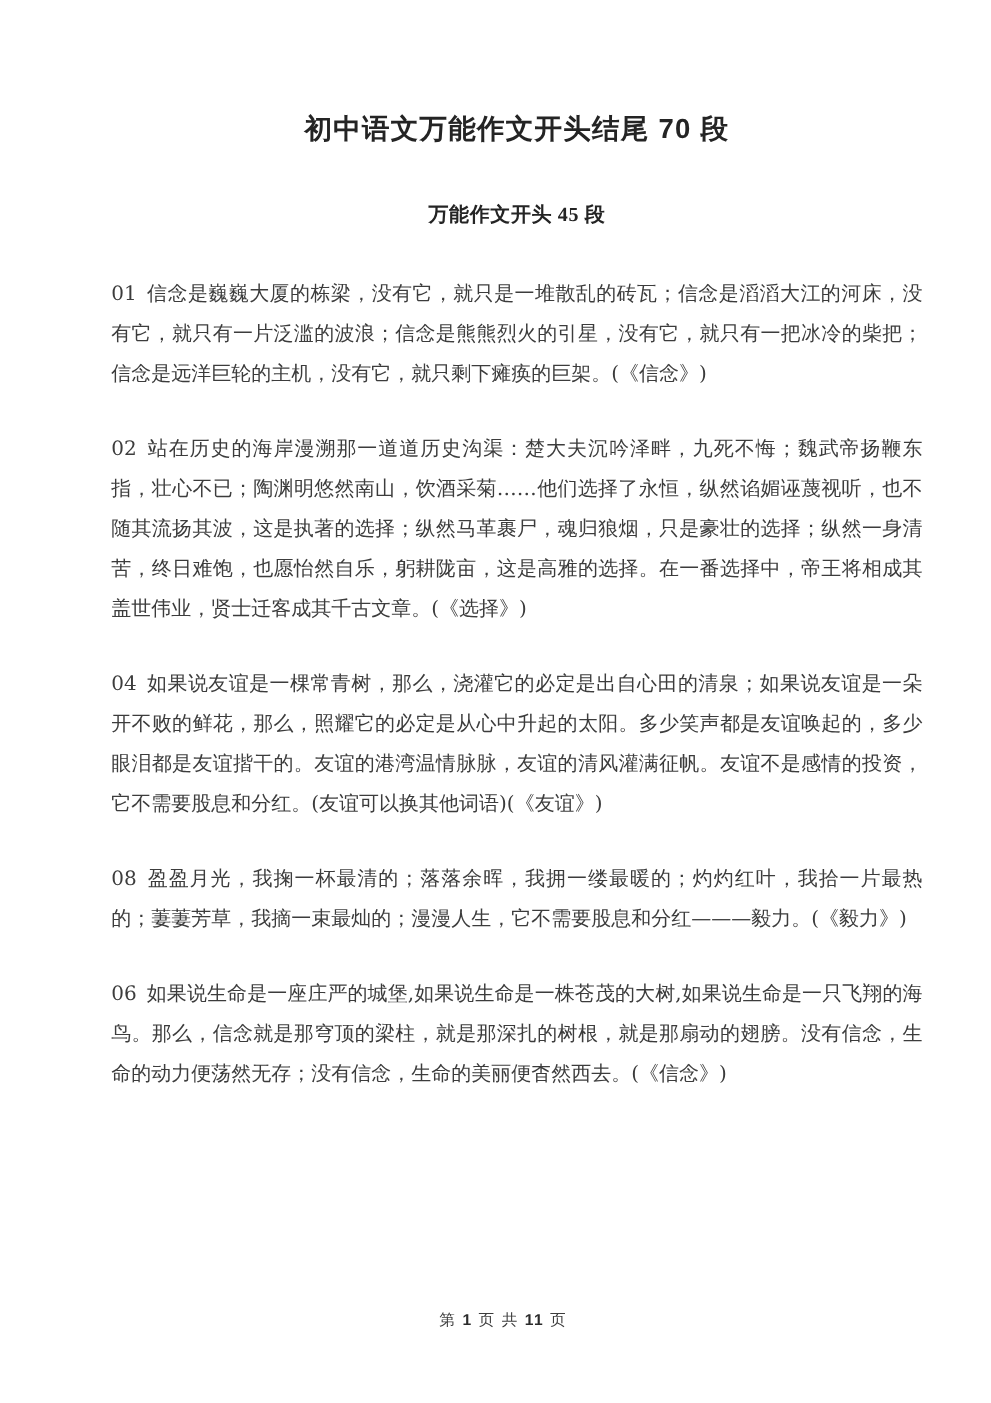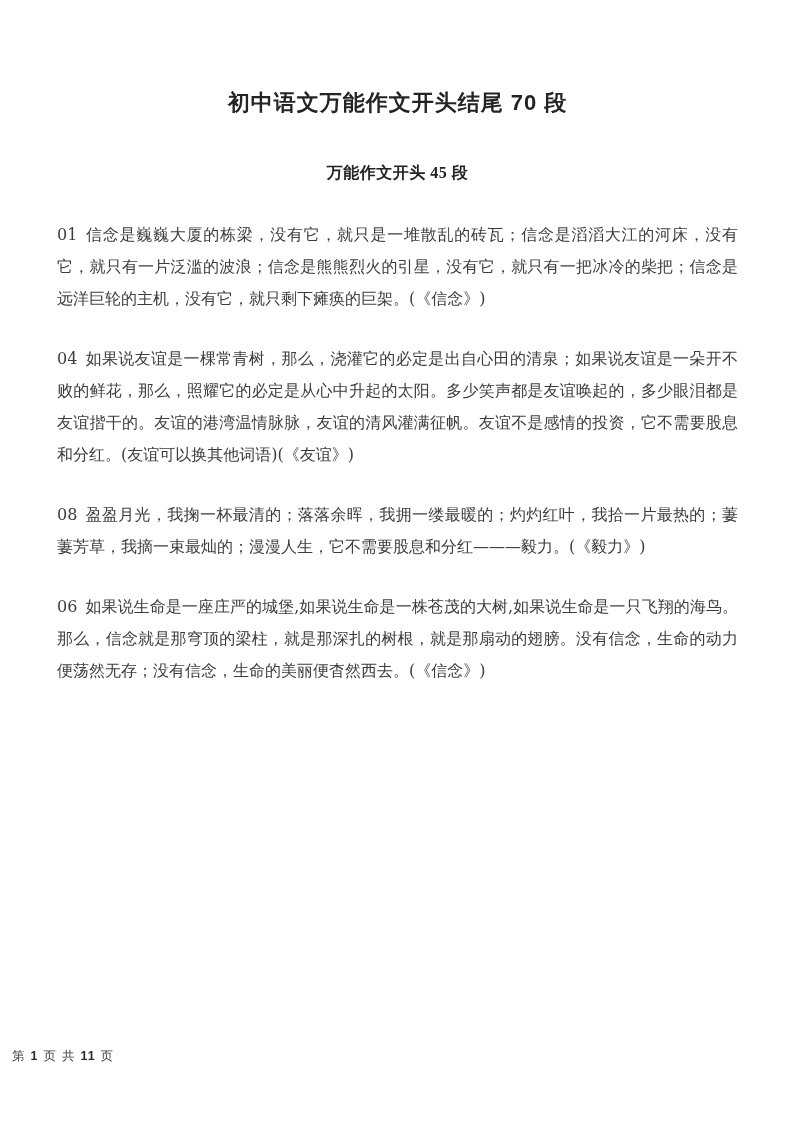--- a/index.html
+++ b/index.html
@@ -7,21 +7,21 @@
     padding: 0;
     background: #ffffff;
   }
   .page {
     position: relative;
     width: 793px;
     height: 1122px;
     margin: 0 auto;
     background: #ffffff;
     box-sizing: border-box;
-    padding: 88px 55px 0 57px;
+    padding: 88px 55px 0 89px;
     font-family: "DejaVu Serif", "Liberation Serif", serif;
     color: #3c3c3c;
     overflow: hidden;
   }
   .doc-title {
     margin: 0 0 44px 0;
     text-align: center;
     font-size: 22px;
     line-height: 30px;
     font-weight: bold;
@@ -50,21 +50,21 @@
     margin-right: 8px;
   }
   .para.continued {
     text-align-last: justify;
   }
   .page-footer {
     position: absolute;
     left: 12px;
     right: 0;
     bottom: 58px;
-    text-align: left;
+    text-align: center;
     font-size: 12.5px;
     line-height: 16px;
     color: #3c3c3c;
     letter-spacing: 1px;
   }
   .page-footer b {
     font-family: "Liberation Sans", "DejaVu Sans", sans-serif;
     font-weight: bold;
     color: #2b2b2b;
   }
@@ -74,20 +74,21 @@
 
 <div class="page">
 
   <h1 class="doc-title">初中语文万能作文开头结尾 70 段</h1>
 
   <h2 class="doc-subtitle">万能作文开头 45 段</h2>
 
   <div>
     <p class="para"><span class="num">01</span><span>信念是巍巍大厦的栋梁，没有它，就只是一堆散乱的砖瓦；信念是滔滔大江的河床，没有它，就只有一片泛滥的波浪；信念是熊熊烈火的引星，没有它，就只有一把冰冷的柴把；信念是远洋巨轮的主机，没有它，就只剩下瘫痪的巨架。(《信念》)</span></p>
 
+    <p class="para"><span class="num">02</span><span>站在历史的海岸漫溯那一道道历史沟渠：楚大夫沉吟泽畔，九死不悔；魏武帝扬鞭东指，壮心不已；陶渊明悠然南山，饮酒采菊……他们选择了永恒，纵然谄媚诬蔑视听，也不随其流扬其波，这是执著的选择；纵然马革裹尸，魂归狼烟，只是豪壮的选择；纵然一身清苦，终日难饱，也愿怡然自乐，躬耕陇亩，这是高雅的选择。在一番选择中，帝王将相成其盖世伟业，贤士迁客成其千古文章。(《选择》)</span></p>
 
 
     <p class="para"><span class="num">04</span><span>如果说友谊是一棵常青树，那么，浇灌它的必定是出自心田的清泉；如果说友谊是一朵开不败的鲜花，那么，照耀它的必定是从心中升起的太阳。多少笑声都是友谊唤起的，多少眼泪都是友谊揩干的。友谊的港湾温情脉脉，友谊的清风灌满征帆。友谊不是感情的投资，它不需要股息和分红。(友谊可以换其他词语)(《友谊》)</span></p>
 
     <p class="para"><span class="num">08</span><span>盈盈月光，我掬一杯最清的；落落余晖，我拥一缕最暖的；灼灼红叶，我拾一片最热的；萋萋芳草，我摘一束最灿的；漫漫人生，它不需要股息和分红———毅力。(《毅力》)</span></p>
 
     <p class="para"><span class="num">06</span><span>如果说生命是一座庄严的城堡,如果说生命是一株苍茂的大树,如果说生命是一只飞翔的海鸟。那么，信念就是那穹顶的梁柱，就是那深扎的树根，就是那扇动的翅膀。没有信念，生命的动力便荡然无存；没有信念，生命的美丽便杳然西去。(《信念》)</span></p>
 
   </div>
 

